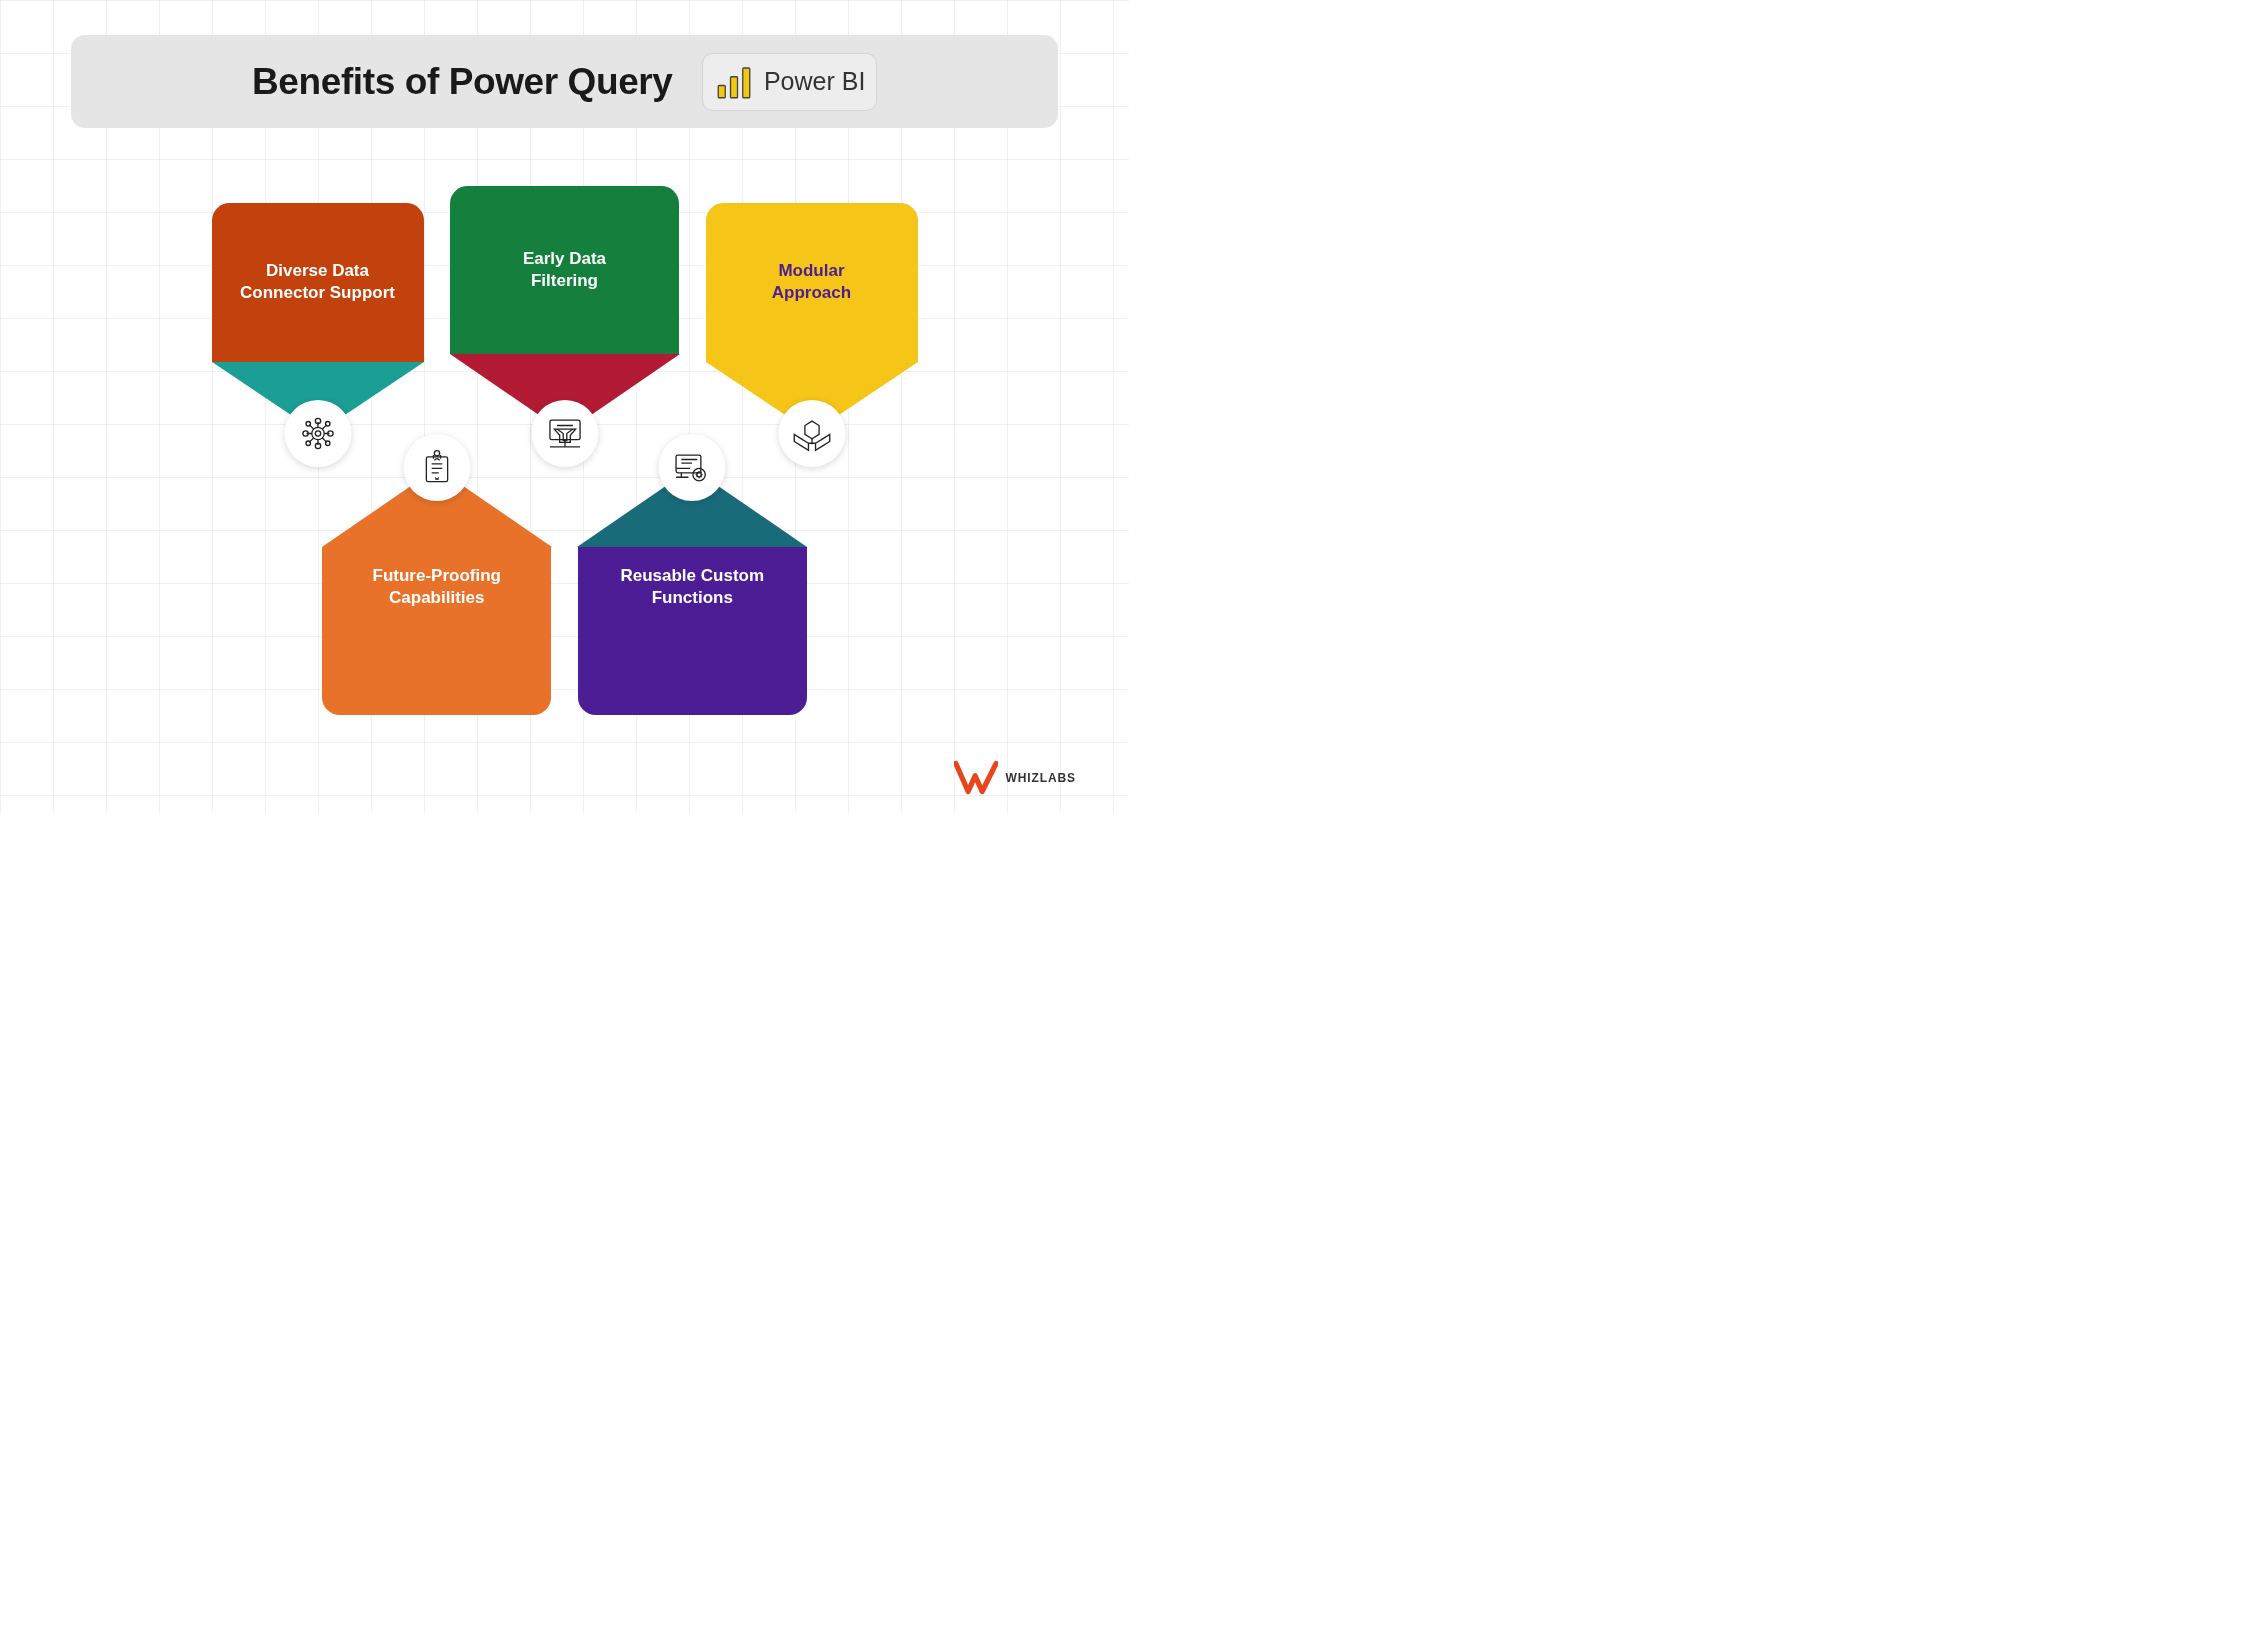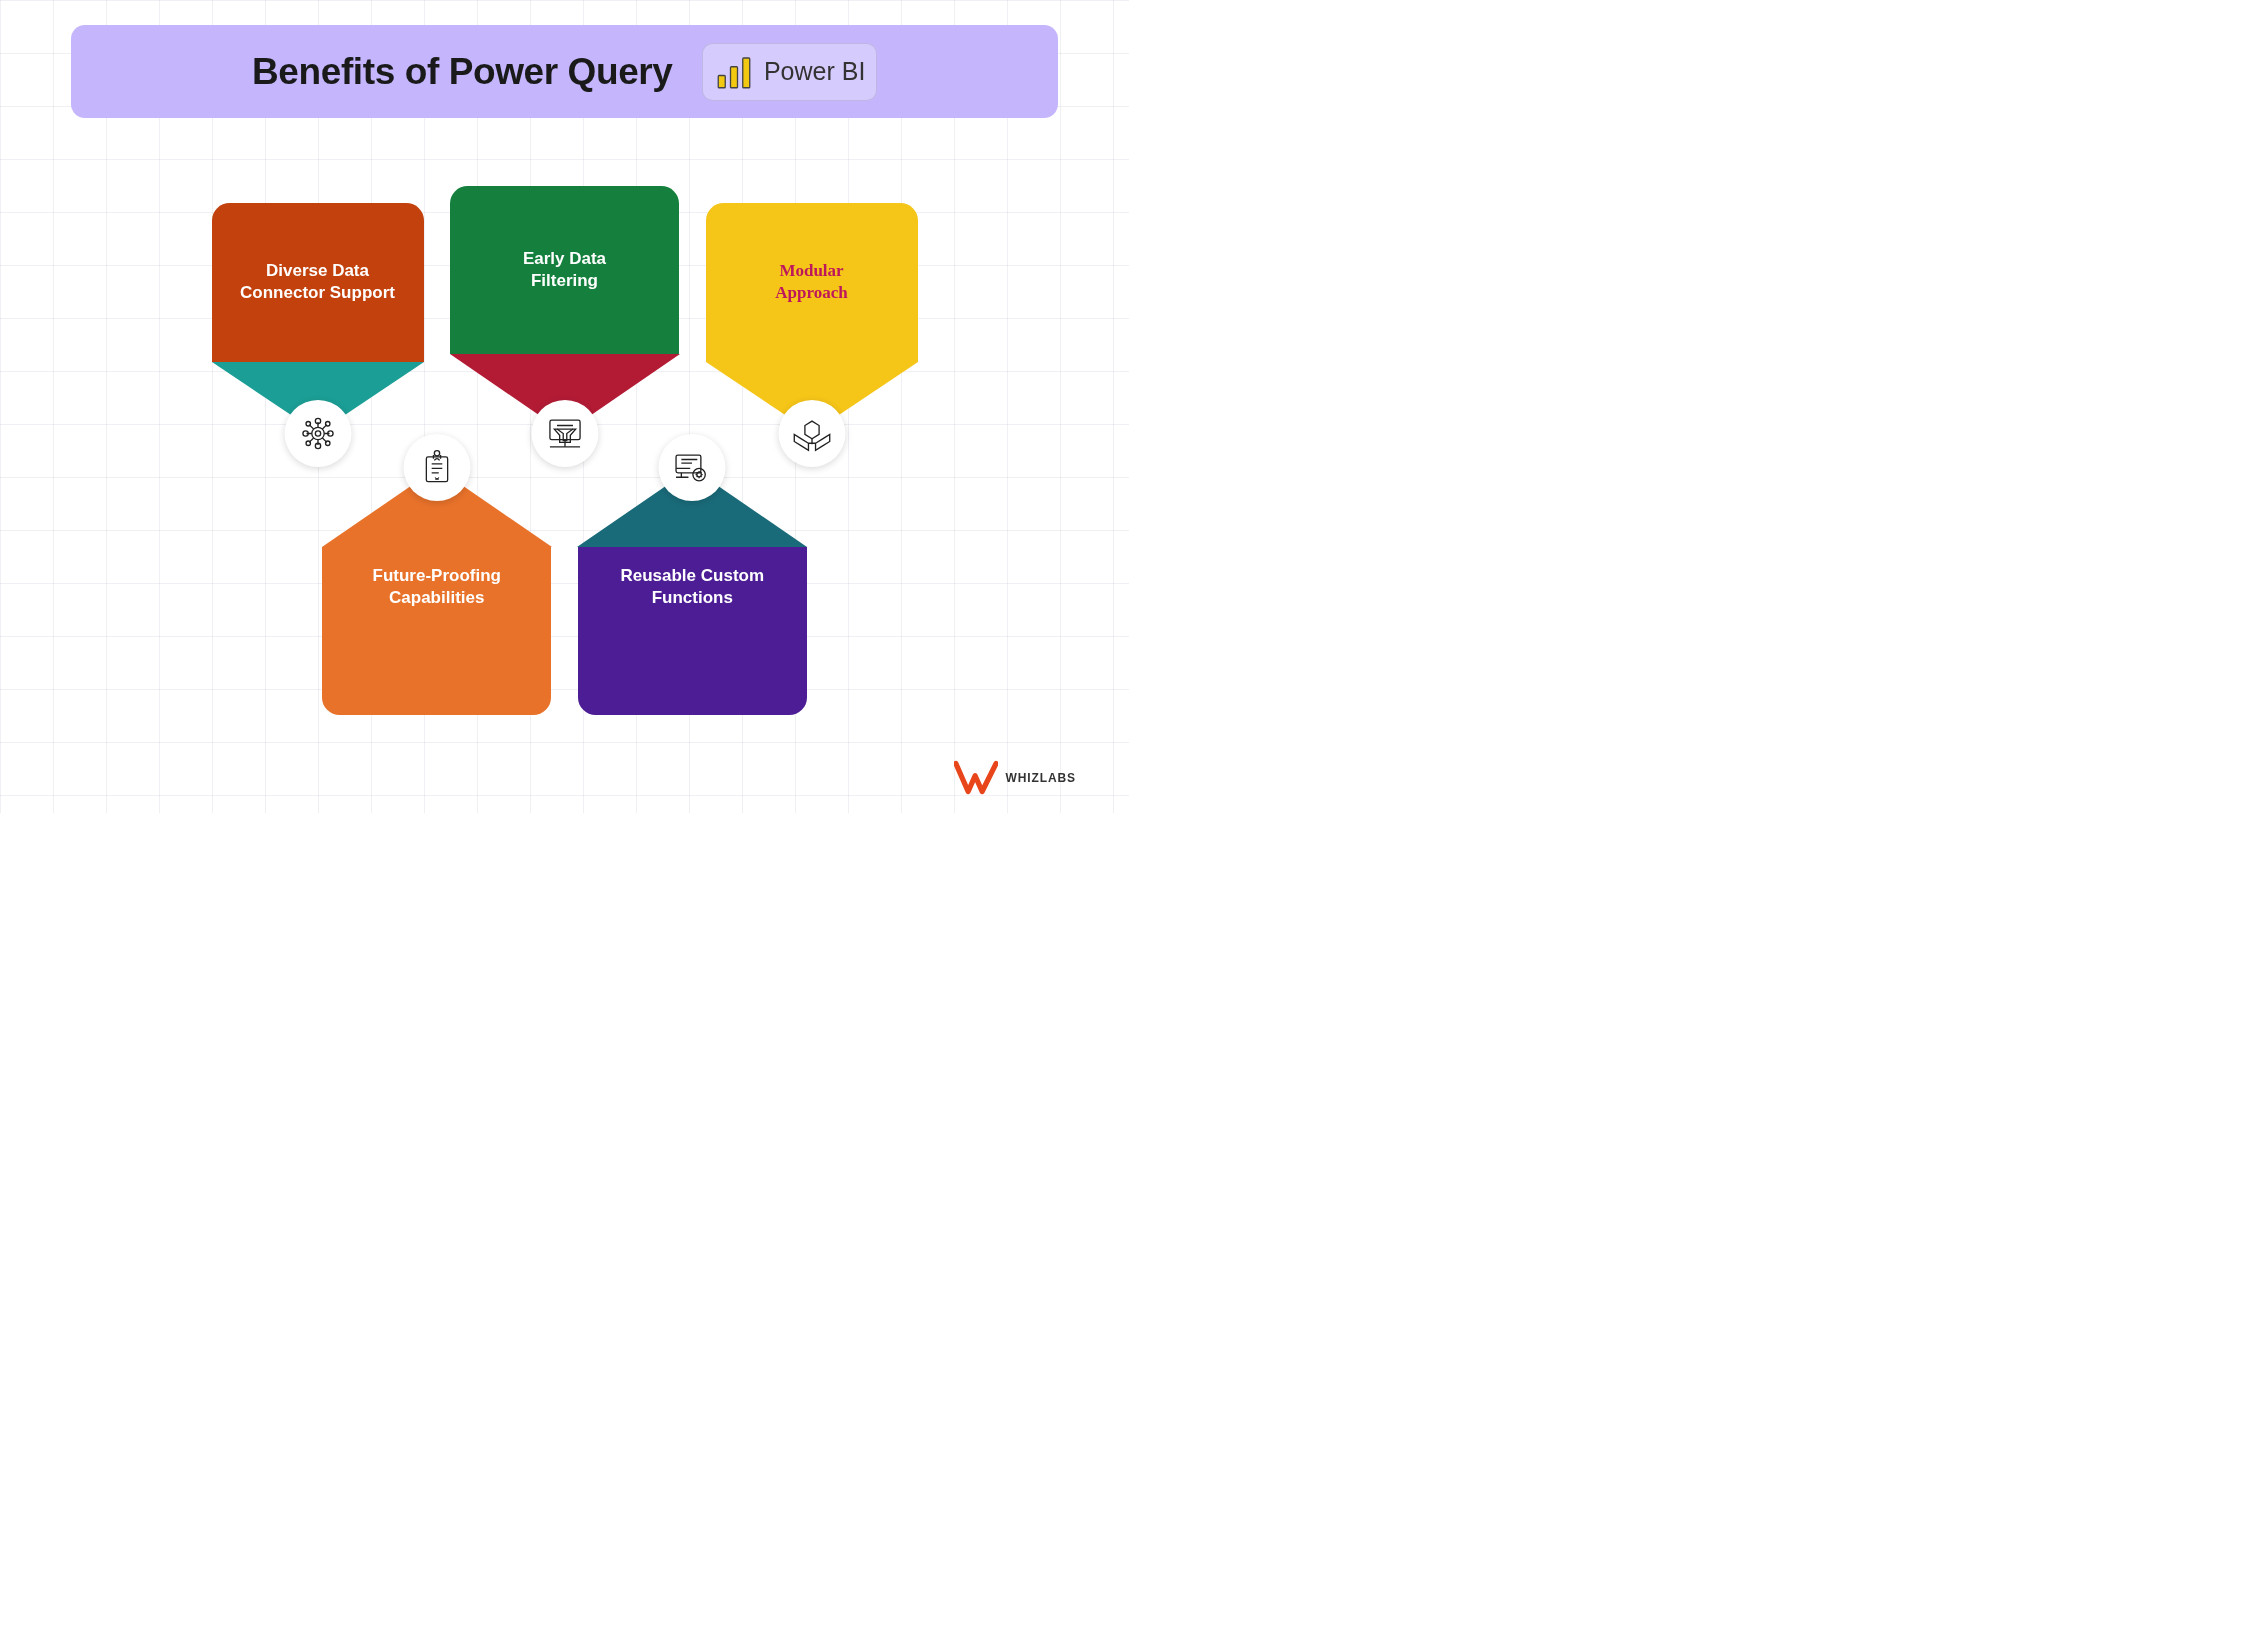--- a/index.html
+++ b/index.html
@@ -21,24 +21,24 @@
       background-image:
         linear-gradient(rgba(180,180,200,0.2) 0.9px, transparent 0.9px),
         linear-gradient(90deg, rgba(180,180,200,0.2) 0.9px, transparent 0.9px);
       background-size: 53px 53px;
       pointer-events: none;
     }
 
     
     .header-banner {
       position: absolute;
-      top: 25px;
+      top: 35px;
       left: 71px;
       right: 71px;
-      background: #c4b5fd;
+      background: #e5e5e5;
       border-radius: 14px;
       padding: 17.6px 35px;
       display: flex;
       align-items: center;
       justify-content: center;
       gap: 29px;
     }
 
     .header-title {
       font-size: 37px;
@@ -179,22 +179,21 @@
 
     .card-label {
       color: white;
       font-size: 17px;
       font-weight: 800;
       text-align: center;
       line-height: 1.3;
     }
 
     .card-label.dark-text {
-      color: #be185d;
-      font-family: Liberation Serif, serif;
+      color: #4c1d95;
     }
 
     
     .icon-svg {
       width: 39px;
       height: 39px;
       stroke: #222;
       fill: none;
       stroke-width: 1.5;
     }

